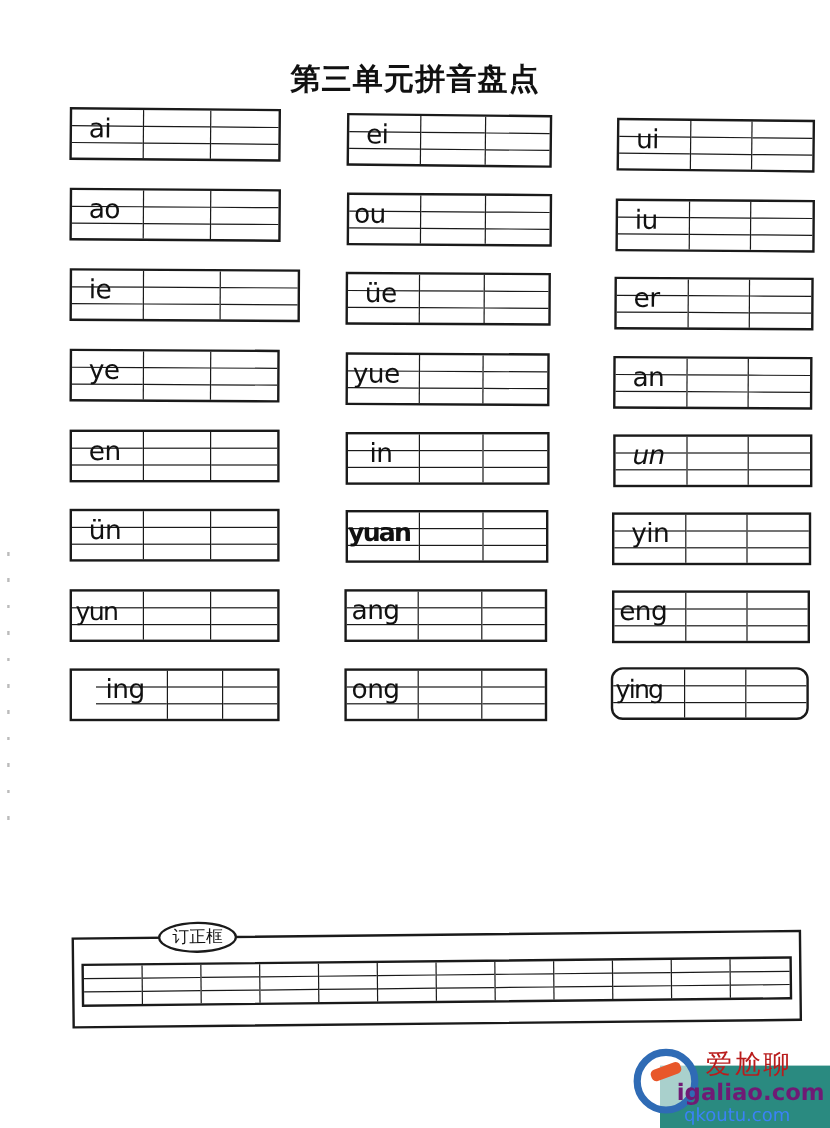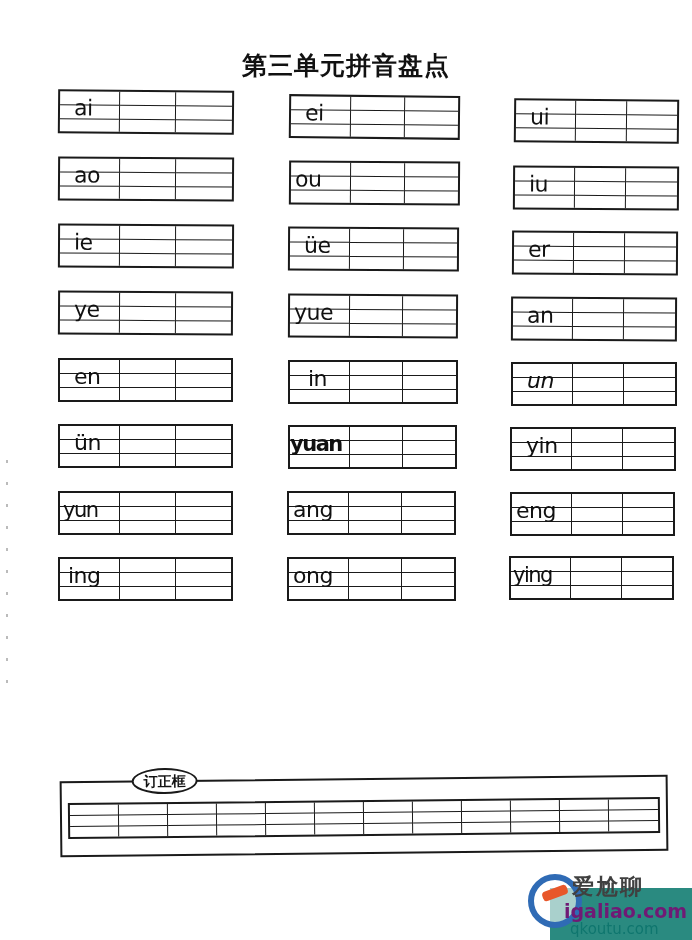--- a/index.html
+++ b/index.html
@@ -41,21 +41,21 @@
 
   .correction-frame {
     position: absolute; left: 60px; top: 778px; width: 608px; height: 76px;
     border: 2px solid #1a1a1a; box-sizing: border-box;
     transform: rotate(-0.6deg);
   }
   .correction-tag {
     position: absolute; left: 70px; top: -14px;
     padding: 2px 10px; background: #fff;
     border: 2px solid #1a1a1a; border-radius: 50%;
-    font-size: 14px; font-weight: bold; line-height: 18px;
+    font-size: 14px; font-weight: normal; line-height: 18px;
   }
   .correction-grid {
     position: absolute; left: 6px; top: 20px; right: 6px; height: 36px;
     border: 2px solid #1a1a1a; box-sizing: border-box;
     display: grid; grid-template-columns: repeat(12, 1fr);
   }
   .correction-grid .cell {
     position: relative; border-right: 1.5px solid #1a1a1a;
   }
   .correction-grid .cell:last-child { border-right: none; }
@@ -76,30 +76,30 @@
   .watermark .wm-logo {
     position: absolute; left: 0; top: 6px; width: 54px; height: 54px;
     border-radius: 50%; border: 6px solid #2f6bb5; box-sizing: border-box;
     background: rgba(255,255,255,0.6);
   }
   .watermark .wm-runner {
     position: absolute; left: 14px; top: 20px; width: 26px; height: 10px;
     background: #e8572a; transform: rotate(-20deg); border-radius: 4px;
   }
   .watermark .wm-title {
-    position: absolute; left: 44px; top: 4px; font-size: 22px; font-weight: bold;
-    color: #404040; letter-spacing: 2px; white-space: nowrap;
+    position: absolute; left: 60px; top: 4px; font-size: 22px; font-weight: normal;
+    color: #b91c1c; letter-spacing: 2px; white-space: nowrap;
   }
   .watermark .wm-url {
     position: absolute; left: 36px; top: 32px; font-size: 19px; font-weight: bold;
     color: #701a75; white-space: nowrap;
   }
   .watermark .wm-url2 {
     position: absolute; left: 42px; top: 52px; font-size: 15px;
-    color: #0f766e; white-space: nowrap;
+    color: #3b82f6; white-space: nowrap;
   }
   .scan-edge {
     position: absolute; left: 6px; top: 460px; width: 2px; height: 240px;
     background: repeating-linear-gradient(#bbb 0 3px, transparent 3px 22px);
   }
 </style>
 </head>
 <body>
 
 <div class="scan-edge"></div>
@@ -145,21 +145,21 @@
     <div class="cell"></div>
   </div>
   <div class="pinyin-box" style="left:513px;top:166px;width:166px;transform:rotate(0.4deg);">
     <div class="cell">
         <span class="pinyin-label">iu</span>
       </div>
     <div class="cell"></div>
     <div class="cell"></div>
   </div>
 
-  <div class="pinyin-box" style="left:58px;top:224px;width:176px;transform:rotate(0.3deg);">
+  <div class="pinyin-box" style="left:58px;top:224px;width:192px;transform:rotate(0.3deg);">
     <div class="cell">
         <span class="pinyin-label">ie</span>
       </div>
     <div class="cell"></div>
     <div class="cell"></div>
   </div>
   <div class="pinyin-box" style="left:288px;top:227px;width:171px;transform:rotate(0.3deg);">
     <div class="cell">
         <span class="pinyin-label">üe</span>
       </div>
@@ -255,35 +255,35 @@
     <div class="cell"></div>
   </div>
   <div class="pinyin-box" style="left:510px;top:492px;width:165px;">
     <div class="cell">
         <span class="pinyin-label mid">eng</span>
       </div>
     <div class="cell"></div>
     <div class="cell"></div>
   </div>
 
-  <div class="pinyin-box" style="left:58px;top:557px;width:175px;">
+  <div class="pinyin-box" style="left:58px;top:557px;width:175px;padding-left:20px;">
     <div class="cell">
         <span class="pinyin-label mid" style="padding-left:8px">ing</span>
       </div>
     <div class="cell"></div>
     <div class="cell"></div>
   </div>
   <div class="pinyin-box" style="left:287px;top:557px;width:169px;">
     <div class="cell">
         <span class="pinyin-label mid">ong</span>
       </div>
     <div class="cell"></div>
     <div class="cell"></div>
   </div>
-  <div class="pinyin-box" style="left:509px;top:556px;width:165px;">
+  <div class="pinyin-box" style="left:509px;top:556px;width:165px;border-radius:10px;">
     <div class="cell">
         <span class="pinyin-label long" style="padding-left:2px">ying</span>
       </div>
     <div class="cell"></div>
     <div class="cell"></div>
   </div>
 </div>
 
 <div class="correction-frame">
   <span class="correction-tag">订正框</span>

